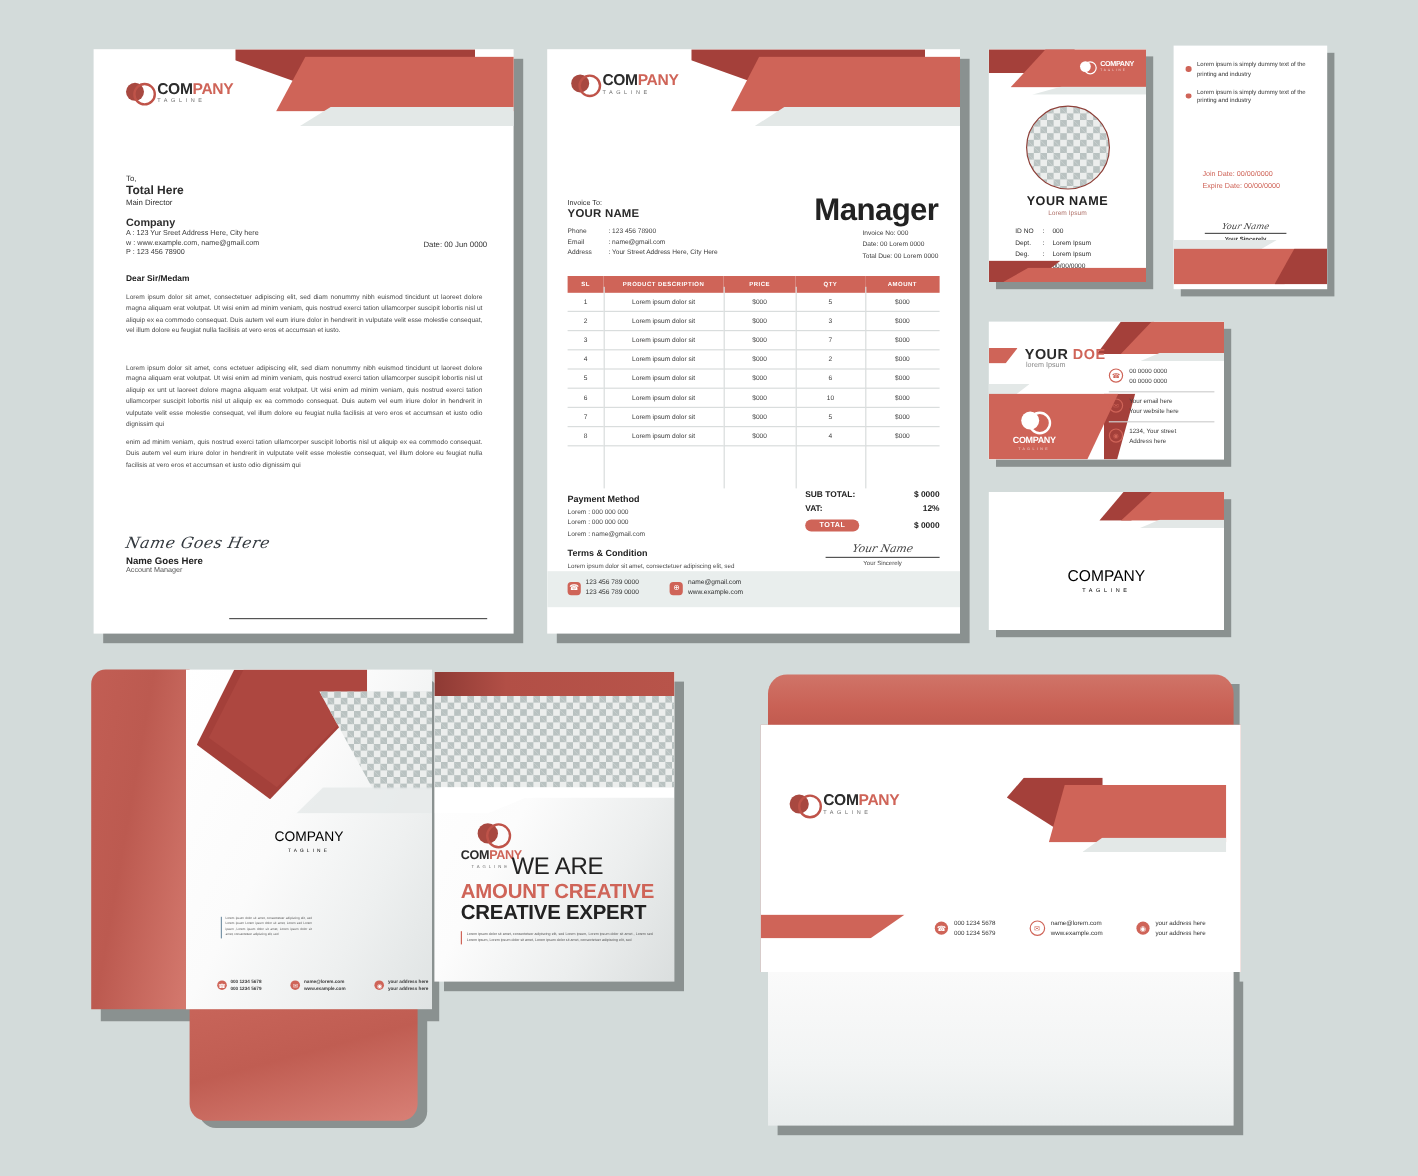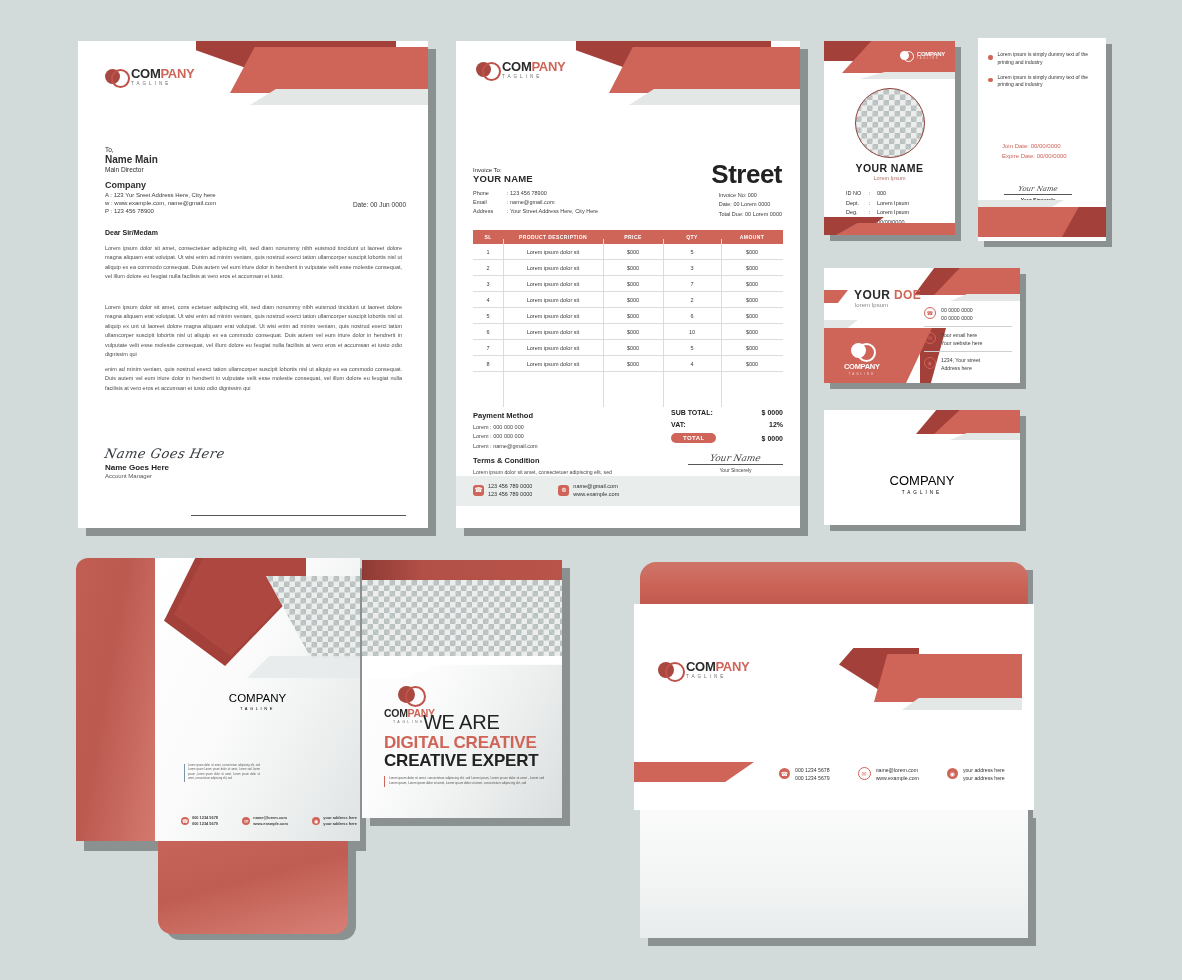--- a/index.html
+++ b/index.html
@@ -291,21 +291,21 @@
       <div class="words">
         <div class="w1" style="font-size:13px;">
           <span class="a">COM</span><span class="b">PANY</span>
         </div>
         <div class="w2" style="font-size:4.6px;margin-top:2px;">TAGLINE</div>
       </div>
     </div>
 
     <div class="lh-to">
       <div class="t1">To,</div>
-      <div class="t2">Name Main</div>
+      <div class="t2">Total Here</div>
       <div class="t3">Main Director</div>
       <div class="t4">Company</div>
       <div class="ln">A : 123 Yur Sreet Address Here, City here</div>
       <div class="ln">w : www.example.com, name@gmail.com</div>
       <div class="ln">P : 123 456 78900</div>
     </div>
 
     <div class="lh-date">Date: 00 Jun 0000</div>
     <div class="lh-dear">Dear Sir/Medam</div>
     <div class="lh-body" id="lh-p1">Lorem ipsum dolor sit amet, consectetuer adipiscing elit, sed diam nonummy nibh euismod tincidunt ut laoreet dolore magna aliquam erat volutpat. Ut wisi enim ad minim veniam, quis nostrud exerci tation ullamcorper suscipit lobortis nisl ut aliquip ex ea commodo consequat. Duis autem vel eum iriure dolor in hendrerit in vulputate velit esse molestie consequat, vel illum dolore eu feugiat nulla facilisis at vero eros et accumsan et iusto.</div>
@@ -353,21 +353,21 @@
       <div class="row">
           <span class="k">Email</span>
           <span>: name@gmail.com</span>
         </div>
       <div class="row">
           <span class="k">Address</span>
           <span>: Your Street Address Here, City Here</span>
         </div>
     </div>
 
-    <div class="iv-title">Street</div>
+    <div class="iv-title">Manager</div>
     <div class="iv-nums">
       <div>Invoice No: 000</div>
       <div>Date: 00 Lorem 0000</div>
       <div>Total Due: 00 Lorem 0000</div>
     </div>
 
     <table class="iv-table">
       <thead>
         <tr>
           <th style="width:30px;">SL</th>
@@ -689,21 +689,21 @@
         <div class="mark" style="width:26px;height:20px;position:relative;margin-left:14px;">
           <div class="c1" style="width:17px;height:17px;top:1px;"></div>
           <div class="c2" style="width:17px;height:17px;left:7px;top:1px;"></div>
         </div>
         <div class="w1" style="font-size:10.5px;margin-top:2px;"><span class="a">COM</span><span class="b">PANY</span></div>
         <div class="w2" style="font-size:3.6px;letter-spacing:2.4px;margin-top:1px;margin-left:9px;">TAGLINE</div>
       </div>
     </div>
     <div class="br-head">
       <div class="l1">WE ARE</div>
-      <div class="l2">DIGITAL CREATIVE</div>
+      <div class="l2">AMOUNT CREATIVE</div>
       <div class="l3">CREATIVE EXPERT</div>
     </div>
     <div class="br-para">Lorem ipsum dolor sit amet, consectetuer adipiscing elit, sed Lorem ipsum, Lorem ipsum dolor sit amet , Lorem sed Lorem ipsum, Lorem ipsum dolor sit amet, Lorem ipsum dolor sit amet, consectetuer adipiscing elit, sed</div>
   </div>
 
   <div class="shadow" id="env-shadow"></div>
   <div id="env-flap"></div>
   <div id="env-lwing"></div>
   <div id="env-rwing"></div>
   <div class="sheet" id="env-body">

